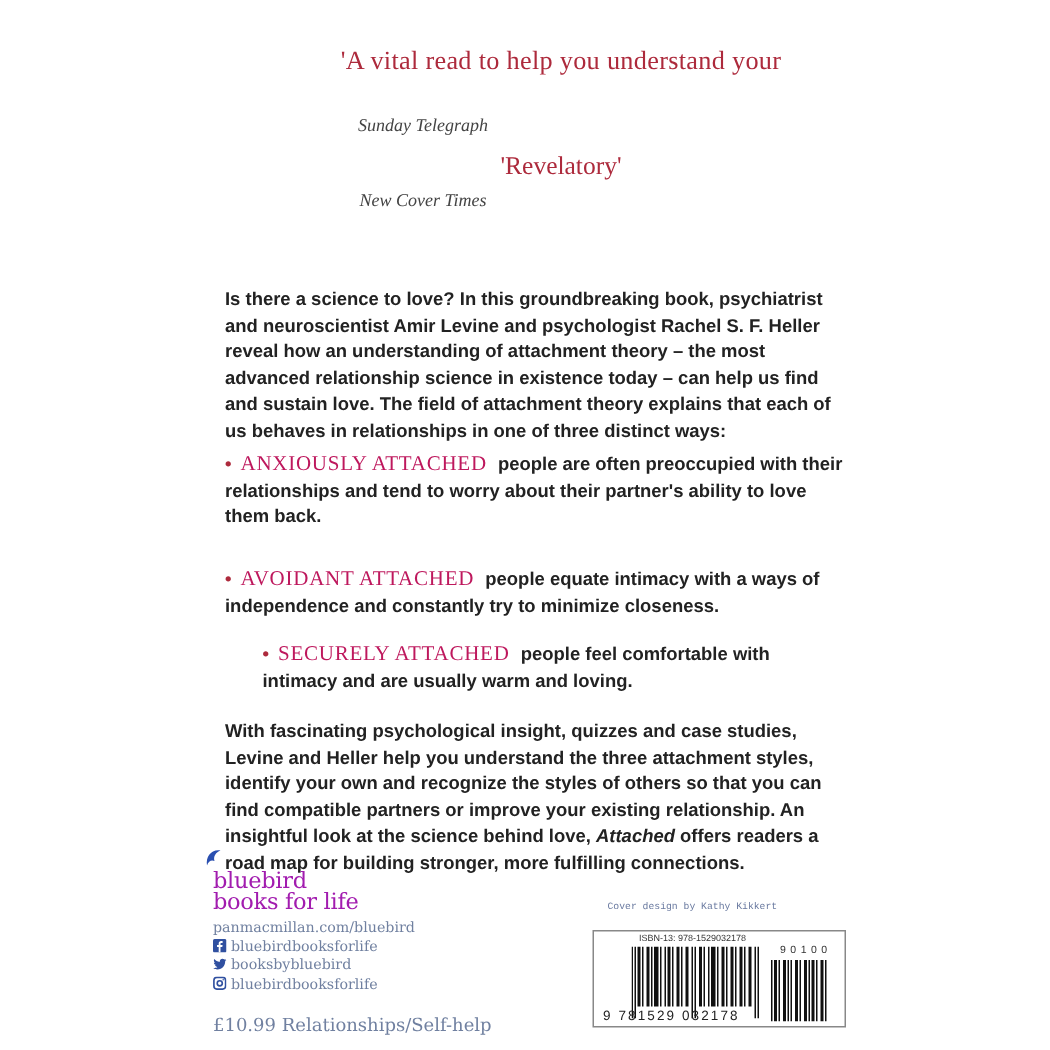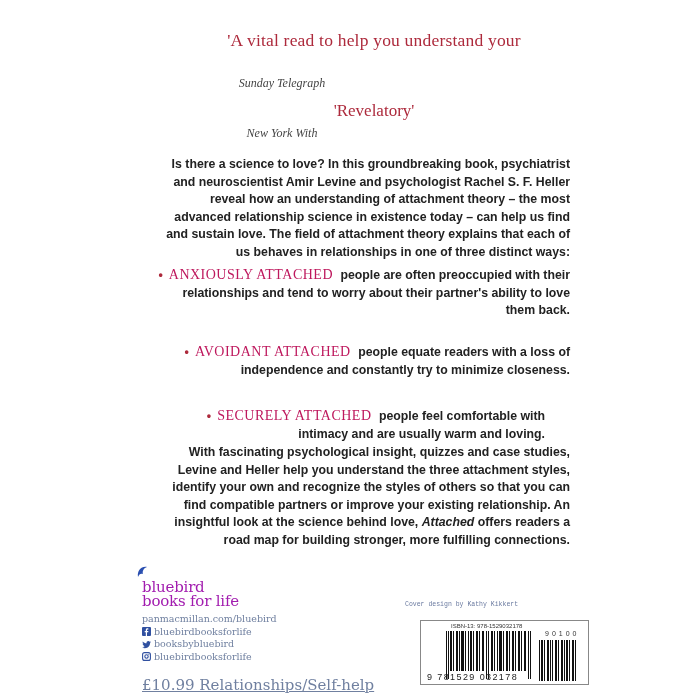--- a/index.html
+++ b/index.html
@@ -15,61 +15,62 @@
   .src {
     position: absolute; left: 0; width: 564px; text-align: center;
     font-family: "Liberation Serif", serif; font-style: italic; color: #444;
     font-size: 12px;
   }
   .s1 { top: 76px; }
   .q2 { top: 101px; font-size: 17px; }
   .s2 { top: 126px; }
 
   .body-text {
-    position: absolute; left: 150px; width: 420px; text-align: right;
+    position: absolute; left: 150px; width: 420px; text-align: left;
     color: #222; font-size: 12.3px; line-height: 17.5px; font-weight: bold;
     letter-spacing: 0;
+    margin-top: 35px;
   }
   .p1 { top: 156px; }
   .b1 { top: 266px; }
   .b2 { top: 343px; }
-  .b3 { top: 407px; }
+  .b3 { top: 393px; }
   .p2 { top: 444px; }
   .bullet-dot { color: #ad2a3c; font-weight: bold; margin-right: 6px; }
   .style-name {
     font-family: "Liberation Serif", serif; font-weight: normal; color: #be185d;
     font-size: 14px; letter-spacing: 0.5px; margin-right: 4px;
   }
 
   .logo-mark {
     position: absolute; left: 136px; top: 565px; width: 14px; height: 14px;
   }
   .logo-text {
     position: absolute; left: 142px; top: 580px;
     font-family: "DejaVu Serif", serif; color: #a21caf; font-size: 15px; line-height: 14px;
     letter-spacing: -0.2px;
   }
   .contacts {
     position: absolute; left: 142px; top: 613px;
     font-family: "DejaVu Serif", serif; color: #7080a0; font-size: 9.5px; line-height: 12.5px;
   }
-  .contact-row { display: flex; align-items: center; gap: 3px; }
+  .contact-row { display: flex; align-items: flex-start; gap: 3px; }
   .ico { width: 9px; height: 9px; display: inline-block; }
   .price {
     position: absolute; left: 142px; top: 676px;
-    font-family: "DejaVu Serif", serif; color: #7080a0; font-size: 15px; text-decoration: underline;
+    font-family: "DejaVu Serif", serif; color: #7080a0; font-size: 12px;
   }
 
   .credit {
     position: absolute; left: 405px; top: 601px;
     font-family: Liberation Mono, monospace; color: #6a7aa0; font-size: 6.5px;
   }
   .barcode-box {
     position: absolute; left: 395px; top: 620px; width: 167px; height: 63px;
-    border: 1px solid #888; background: #fff; margin-left: 25px;
+    border: 1px solid #888; background: #fff;
   }
   .isbn-label {
     position: absolute; left: 30px; top: 2px; font-size: 6px; color: #333;
   }
   .addon-label {
     position: absolute; left: 124px; top: 9px; font-size: 7px; color: #333; letter-spacing: 3px;
   }
   .bars { position: absolute; left: 25px; top: 10px; width: 85px; height: 48px; }
   .bars2 { position: absolute; left: 118px; top: 19px; width: 38px; height: 41px; }
   .ean-digits {
@@ -78,31 +79,31 @@
   }
 </style>
 </head>
 <body>
 
 <div class="quote q1">
   <div>'A vital read to help you understand your</div>
 </div>
 <div class="src s1">Sunday Telegraph</div>
 <div class="quote q2">'Revelatory'</div>
-<div class="src s2">New York With</div>
+<div class="src s2">New Cover Times</div>
 
 <div class="body-text p1">Is there a science to love? In this groundbreaking book, psychiatrist and neuroscientist Amir Levine and psychologist Rachel S. F. Heller reveal how an understanding of attachment theory – the most advanced relationship science in existence today – can help us find and sustain love. The field of attachment theory explains that each of us behaves in relationships in one of three distinct ways:</div>
 
 <div class="body-text b1">
   <span class="bullet-dot">•</span><span class="style-name">ANXIOUSLY ATTACHED</span>
   <span>people are often preoccupied with their relationships and tend to worry about their partner's ability to love them back.</span>
 </div>
 <div class="body-text b2">
   <span class="bullet-dot">•</span><span class="style-name">AVOIDANT ATTACHED</span>
-  <span>people equate readers with a loss of independence and constantly try to minimize closeness.</span>
+  <span>people equate intimacy with a ways of independence and constantly try to minimize closeness.</span>
 </div>
 <div class="body-text b3" style="left:175px;width:370px;">
   <span class="bullet-dot">•</span><span class="style-name">SECURELY ATTACHED</span>
   <span>people feel comfortable with intimacy and are usually warm and loving.</span>
 </div>
 
 <div class="body-text p2">
   <span>With fascinating psychological insight, quizzes and case studies, Levine and Heller help you understand the three attachment styles, identify your own and recognize the styles of others so that you can find compatible partners or improve your existing relationship. An insightful look at the science behind love, </span><i>Attached</i><span> offers readers a road map for building stronger, more fulfilling connections.</span>
 </div>
 

